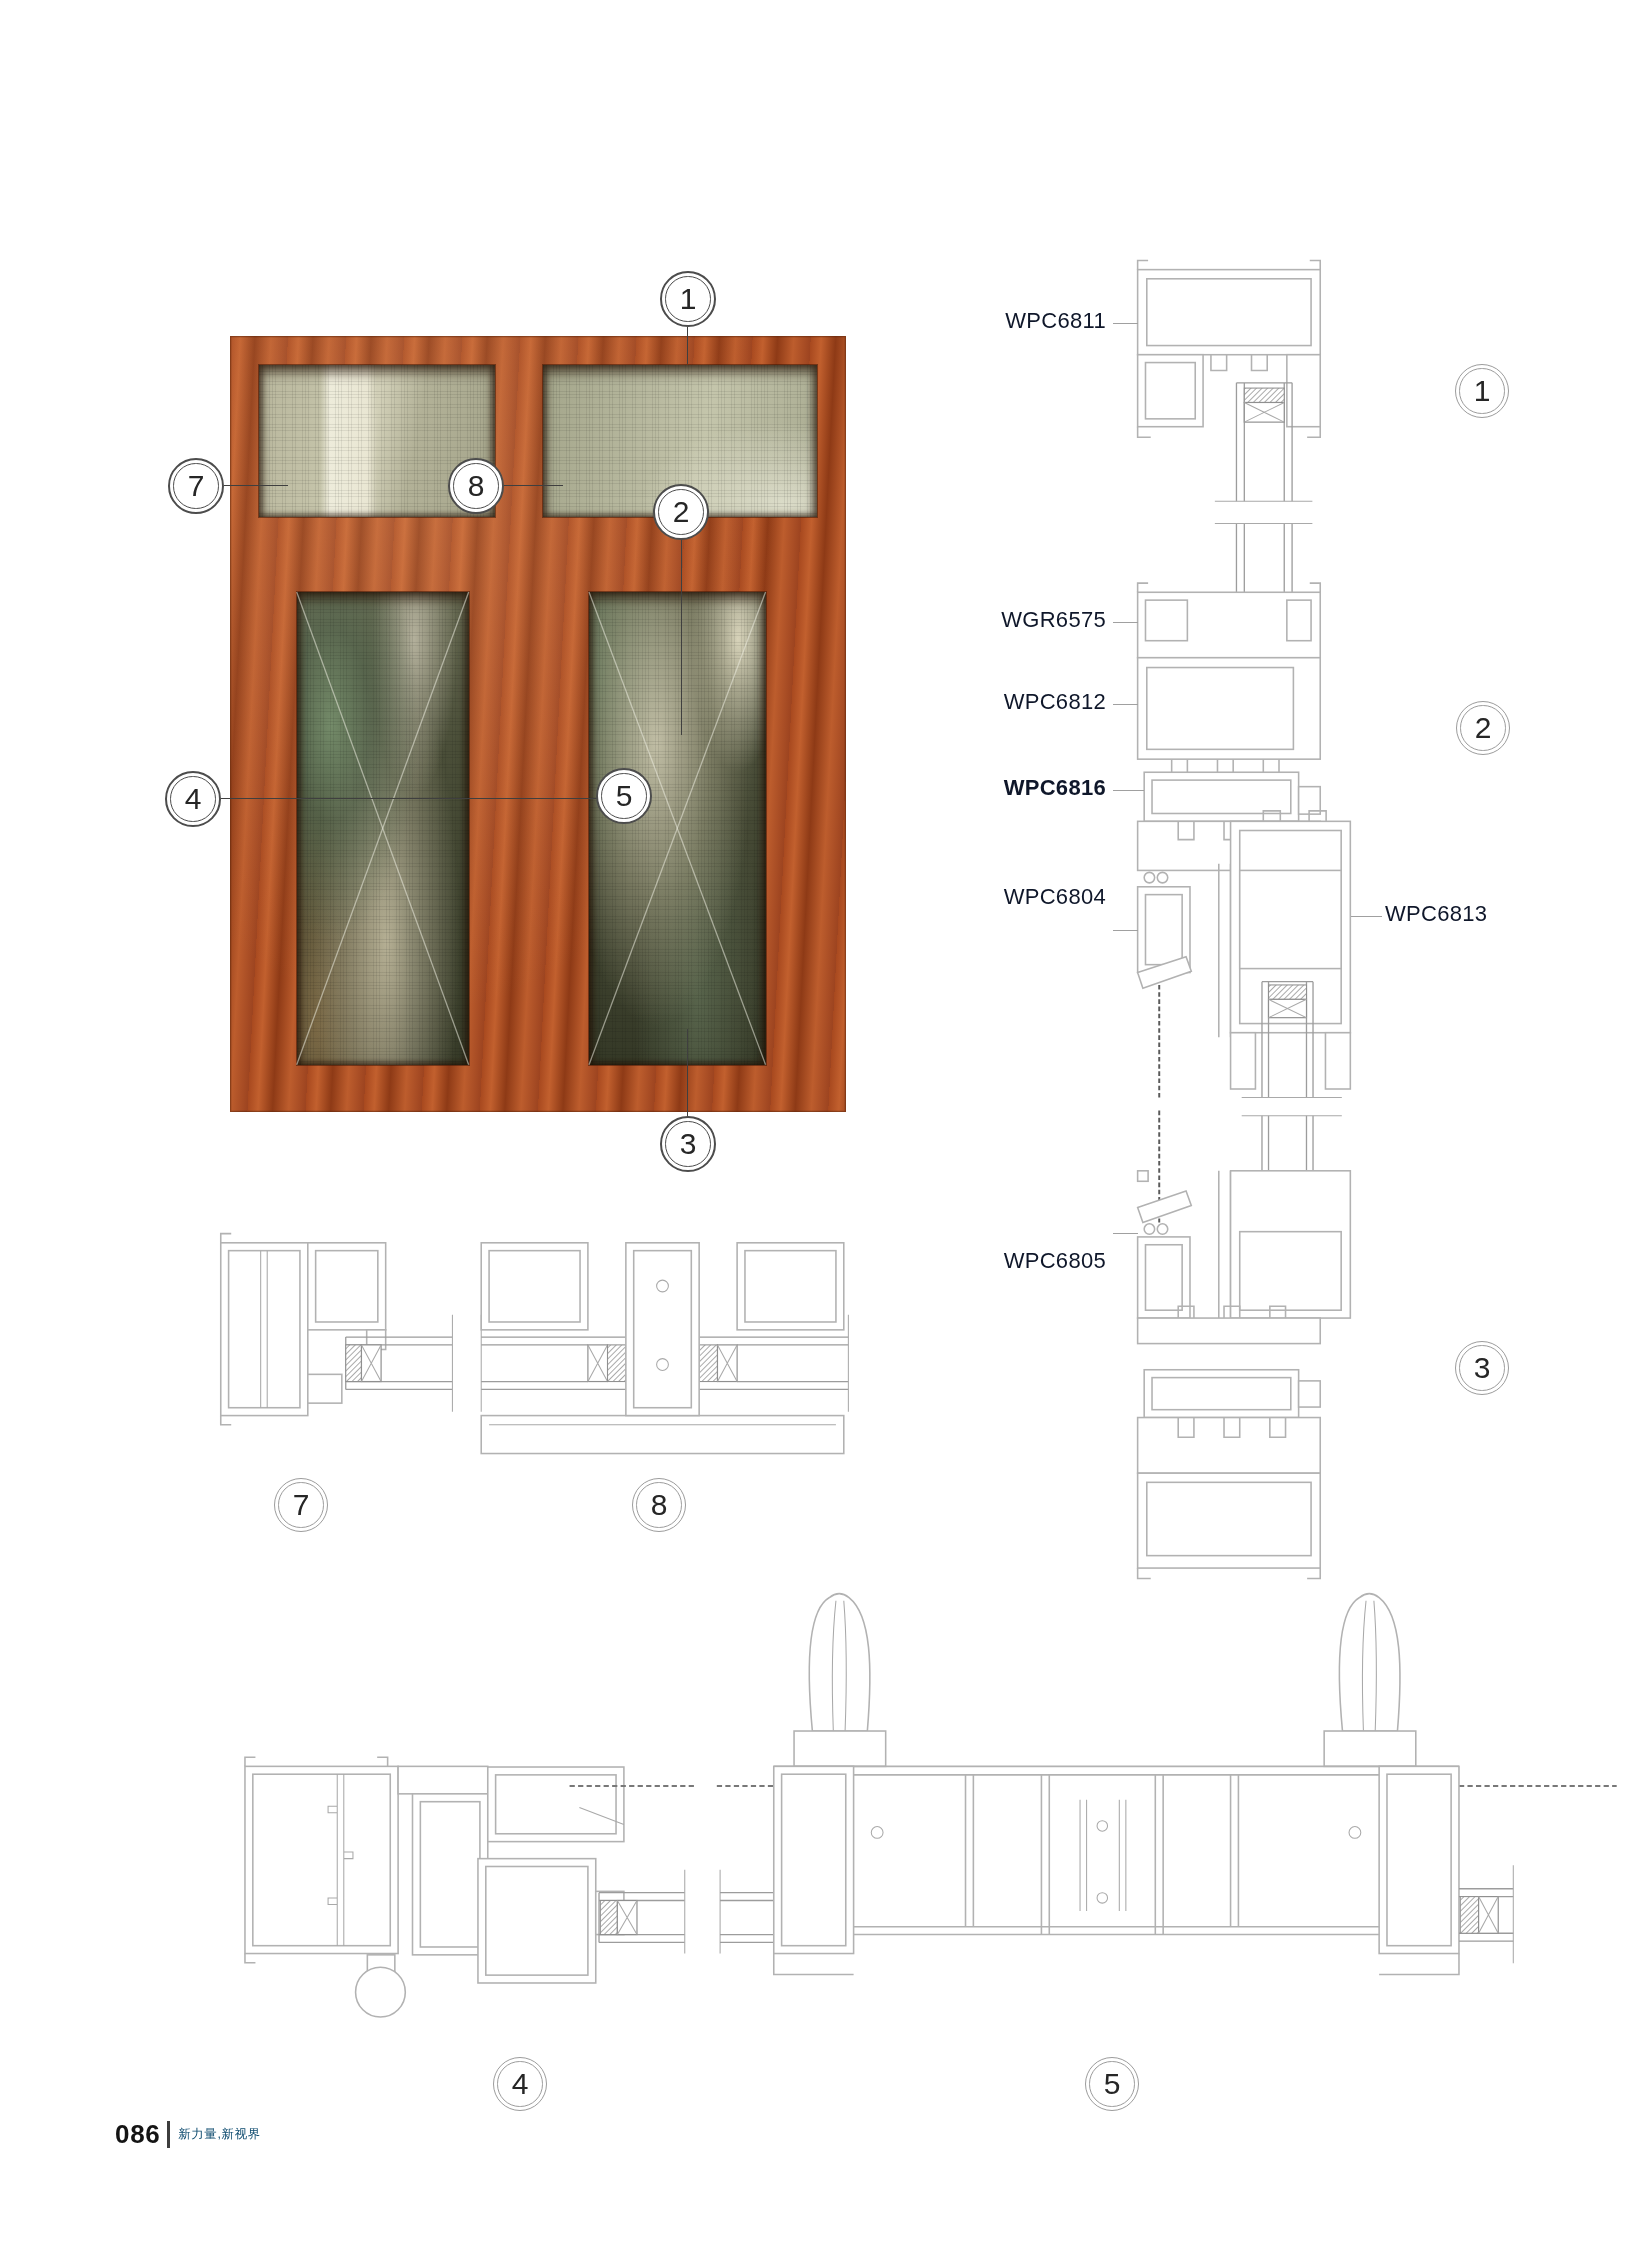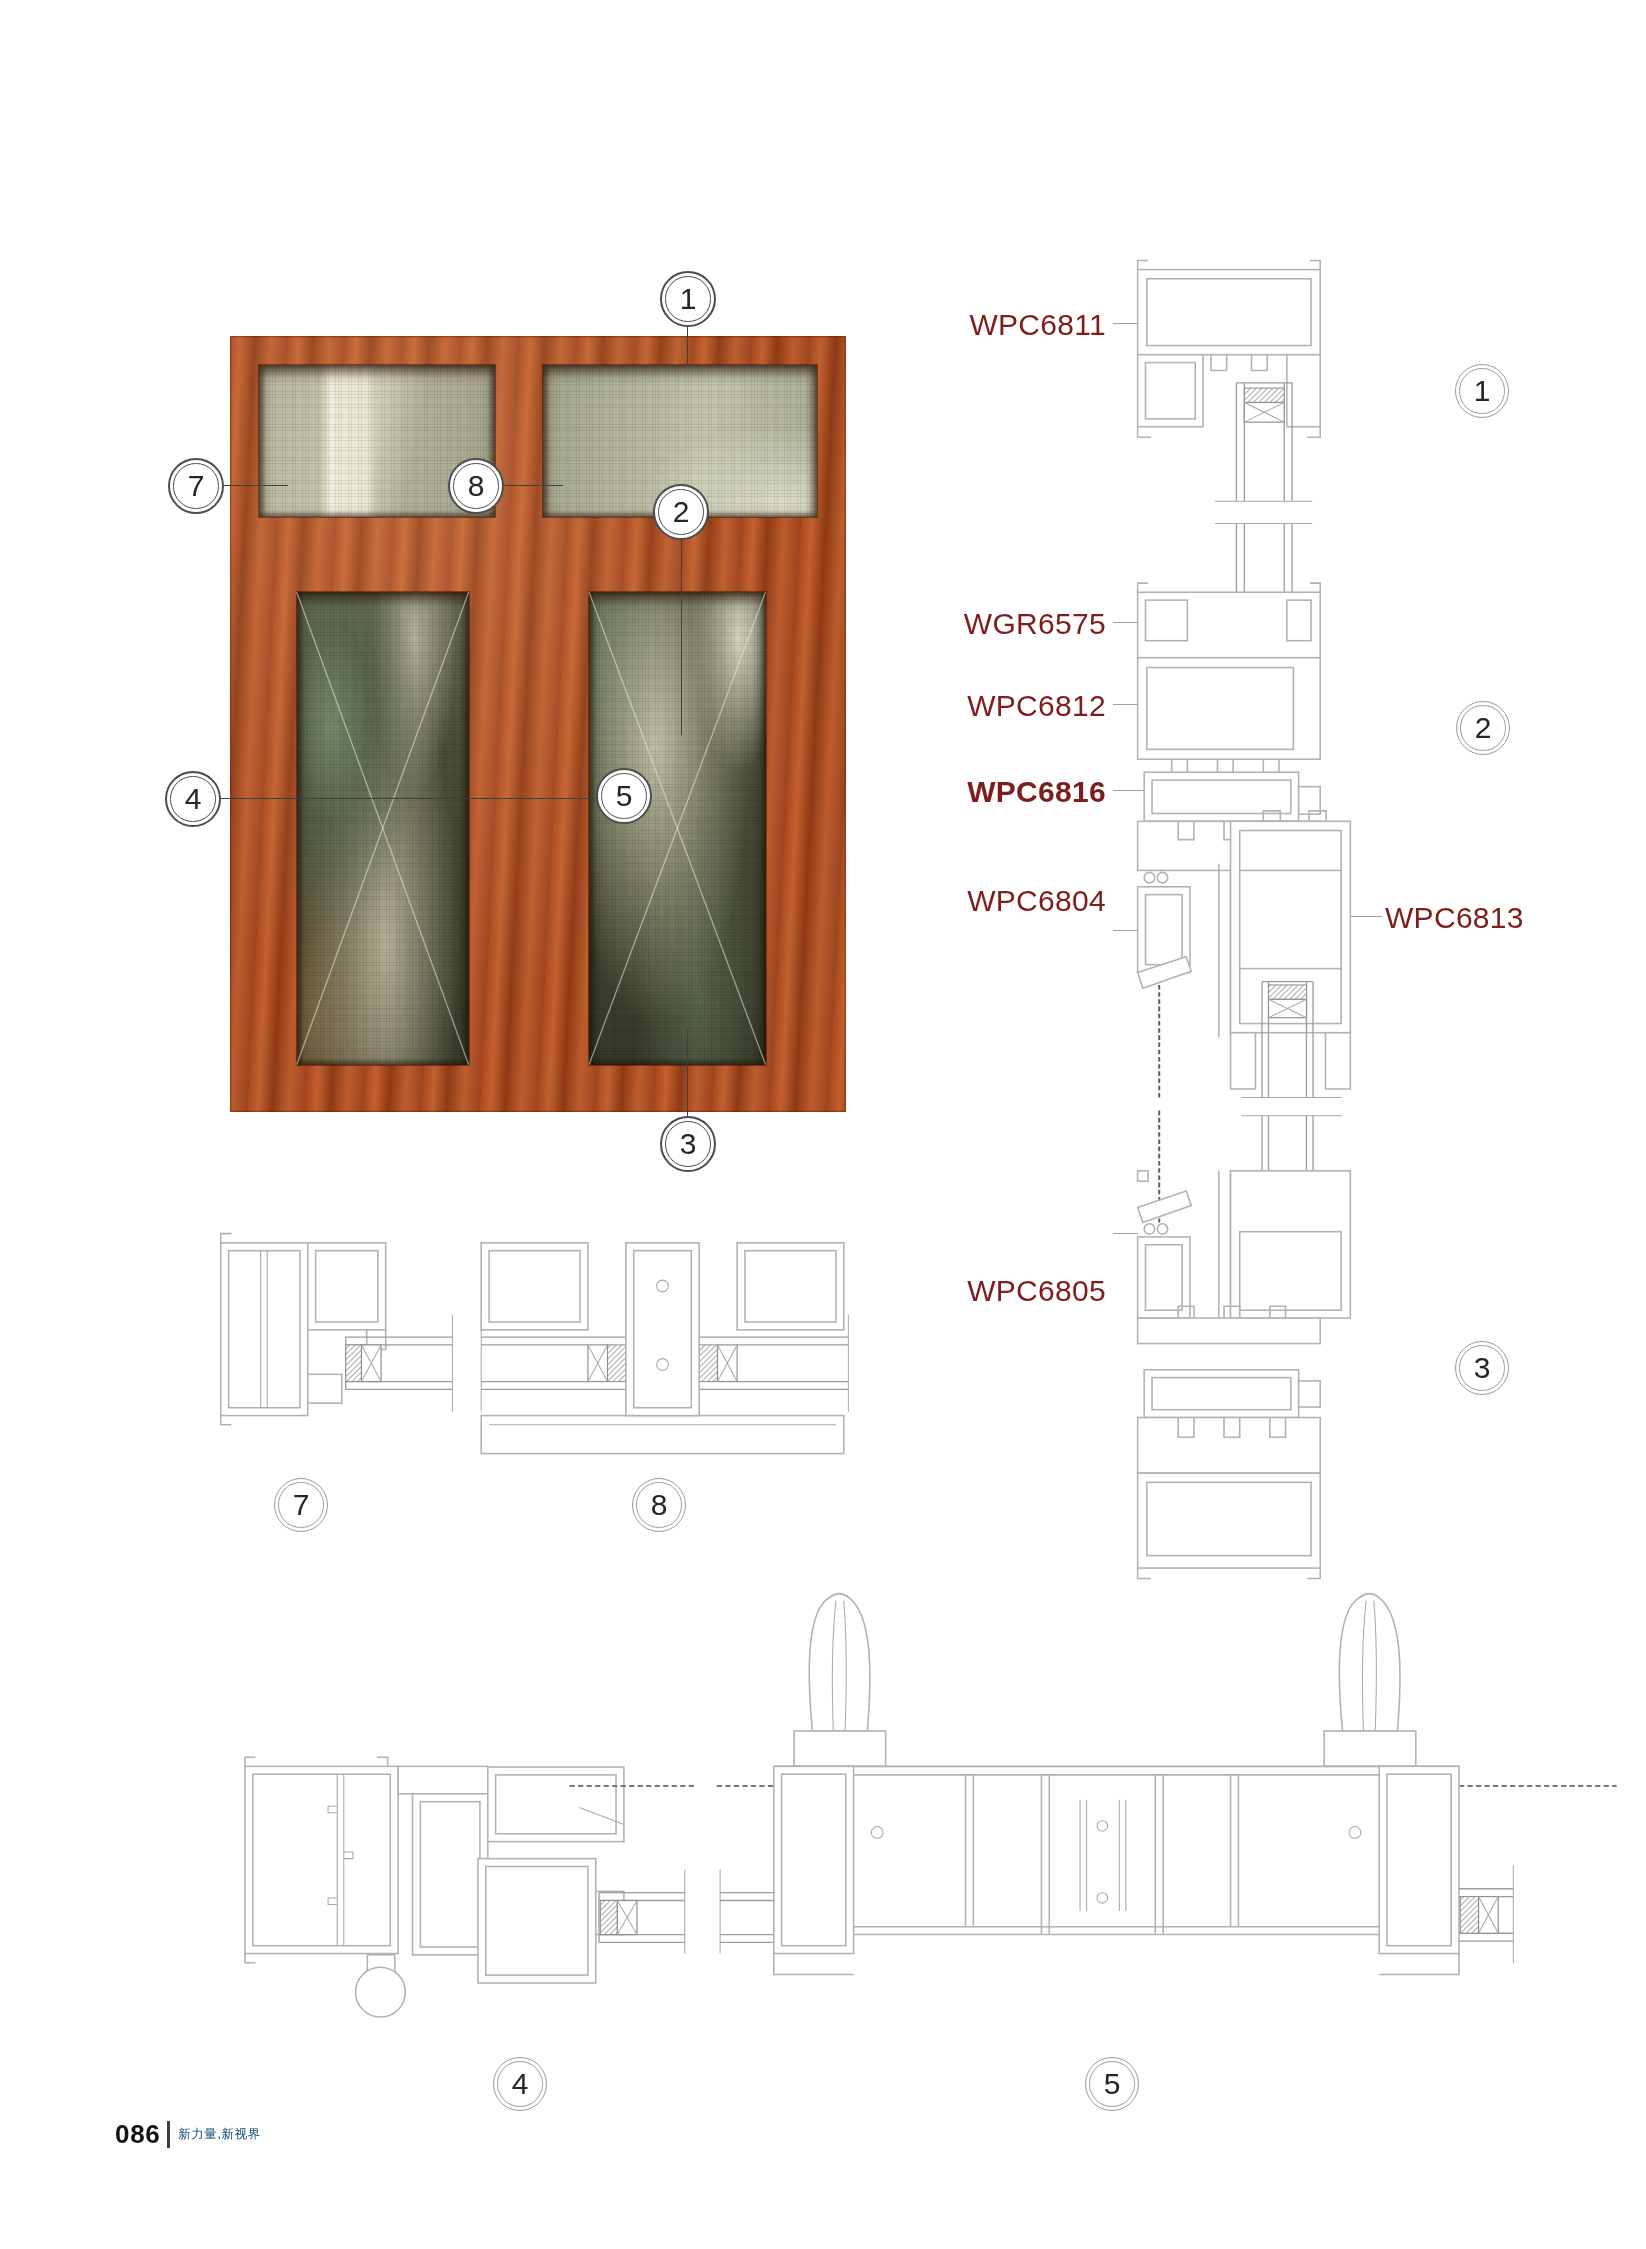--- a/index.html
+++ b/index.html
@@ -57,21 +57,21 @@
   .co .ring{position:absolute;inset:3.3px;border-radius:50%;pointer-events:none;}
   .co.dark{border:2px solid #4c4c4c;} .co.dark .ring{border:1.3px solid #4c4c4c;}
   .co.gray{border:1.6px solid #9c9c9c;} .co.gray .ring{border:1.3px solid #9c9c9c;}
   .co span{position:relative;}
 
   
   .lead{position:absolute;background:#3f3f3f;}
   .leadg{position:absolute;background:#a0a0a0;}
 
   
-  .plabel{position:absolute;font-size:30px;color:#7f1d1d;letter-spacing:0.3px;white-space:nowrap;}
+  .plabel{position:absolute;font-size:22px;color:#0f172a;letter-spacing:0.3px;white-space:nowrap;}
   .plabel.r{width:164px;text-align:right;}
 
   
   .footer{position:absolute;left:115px;top:2119px;display:flex;align-items:center;}
   .footer .num{font-size:26px;font-weight:bold;color:#141414;letter-spacing:0.7px;}
   .footer .bar{width:3.3px;height:27.5px;background:#3d3d3d;margin:0 7.9px 0 6.5px;}
   .footer .tag{font-size:12.4px;color:#0c4a6e;letter-spacing:0.7px;}
 </style>
 </head>
 <body>
@@ -297,21 +297,21 @@
   <div class="leadg" style="left:1113px;top:930px;width:25px;height:1.3px;"></div>
   <div class="leadg" style="left:1351px;top:916px;width:31px;height:1.3px;"></div>
   <div class="leadg" style="left:1113px;top:1233px;width:25px;height:1.3px;"></div>
 
   <div class="plabel r" style="left:942px;top:308px;">WPC6811</div>
   <div class="plabel r" style="left:942px;top:607px;">WGR6575</div>
   <div class="plabel r" style="left:942px;top:689px;">WPC6812</div>
   <div class="plabel r" style="left:942px;top:775px;font-weight:bold;">WPC6816</div>
   <div class="plabel r" style="left:942px;top:884px;">WPC6804</div>
   <div class="plabel" style="left:1385px;top:901px;">WPC6813</div>
-  <div class="plabel r" style="left:942px;top:1274px;">WPC6805</div>
+  <div class="plabel r" style="left:942px;top:1248px;">WPC6805</div>
 
   <div class="co dark" style="left:688px;top:299px;">
       <i class="ring"></i>
       <span>1</span>
     </div>
   <div class="co dark" style="left:196px;top:486px;">
       <i class="ring"></i>
       <span>7</span>
     </div>
   <div class="co dark" style="left:476px;top:486px;">

